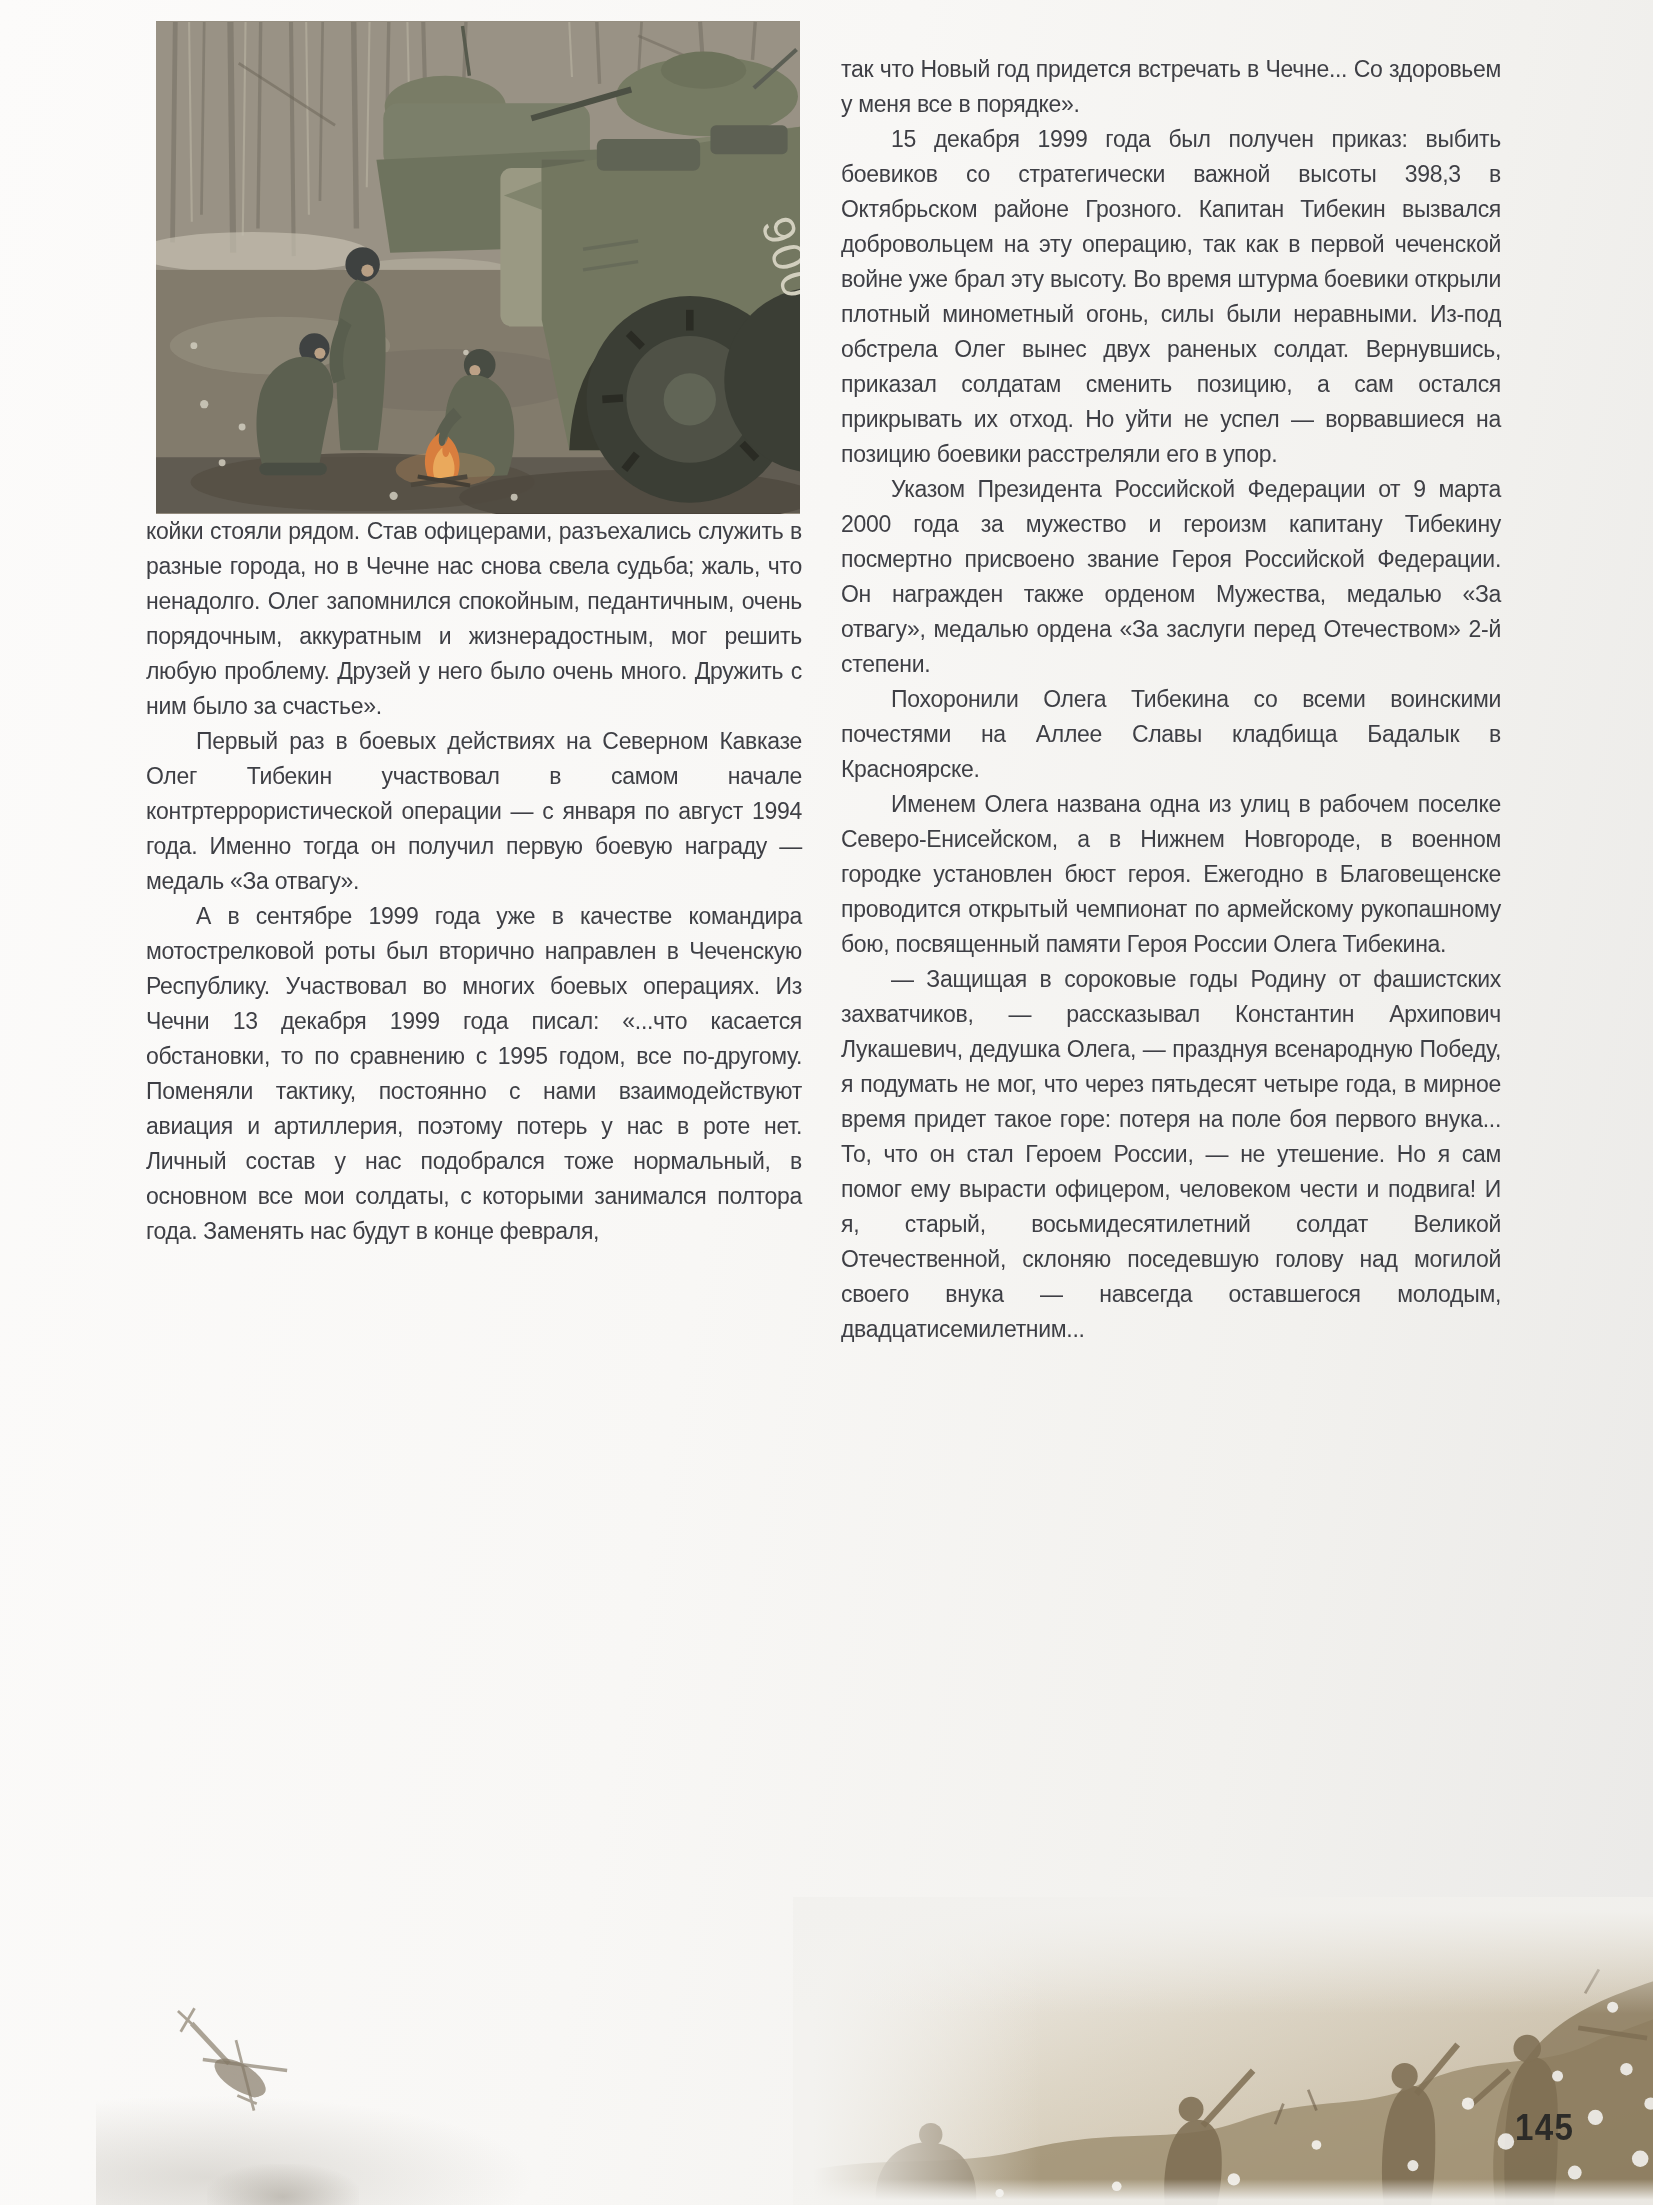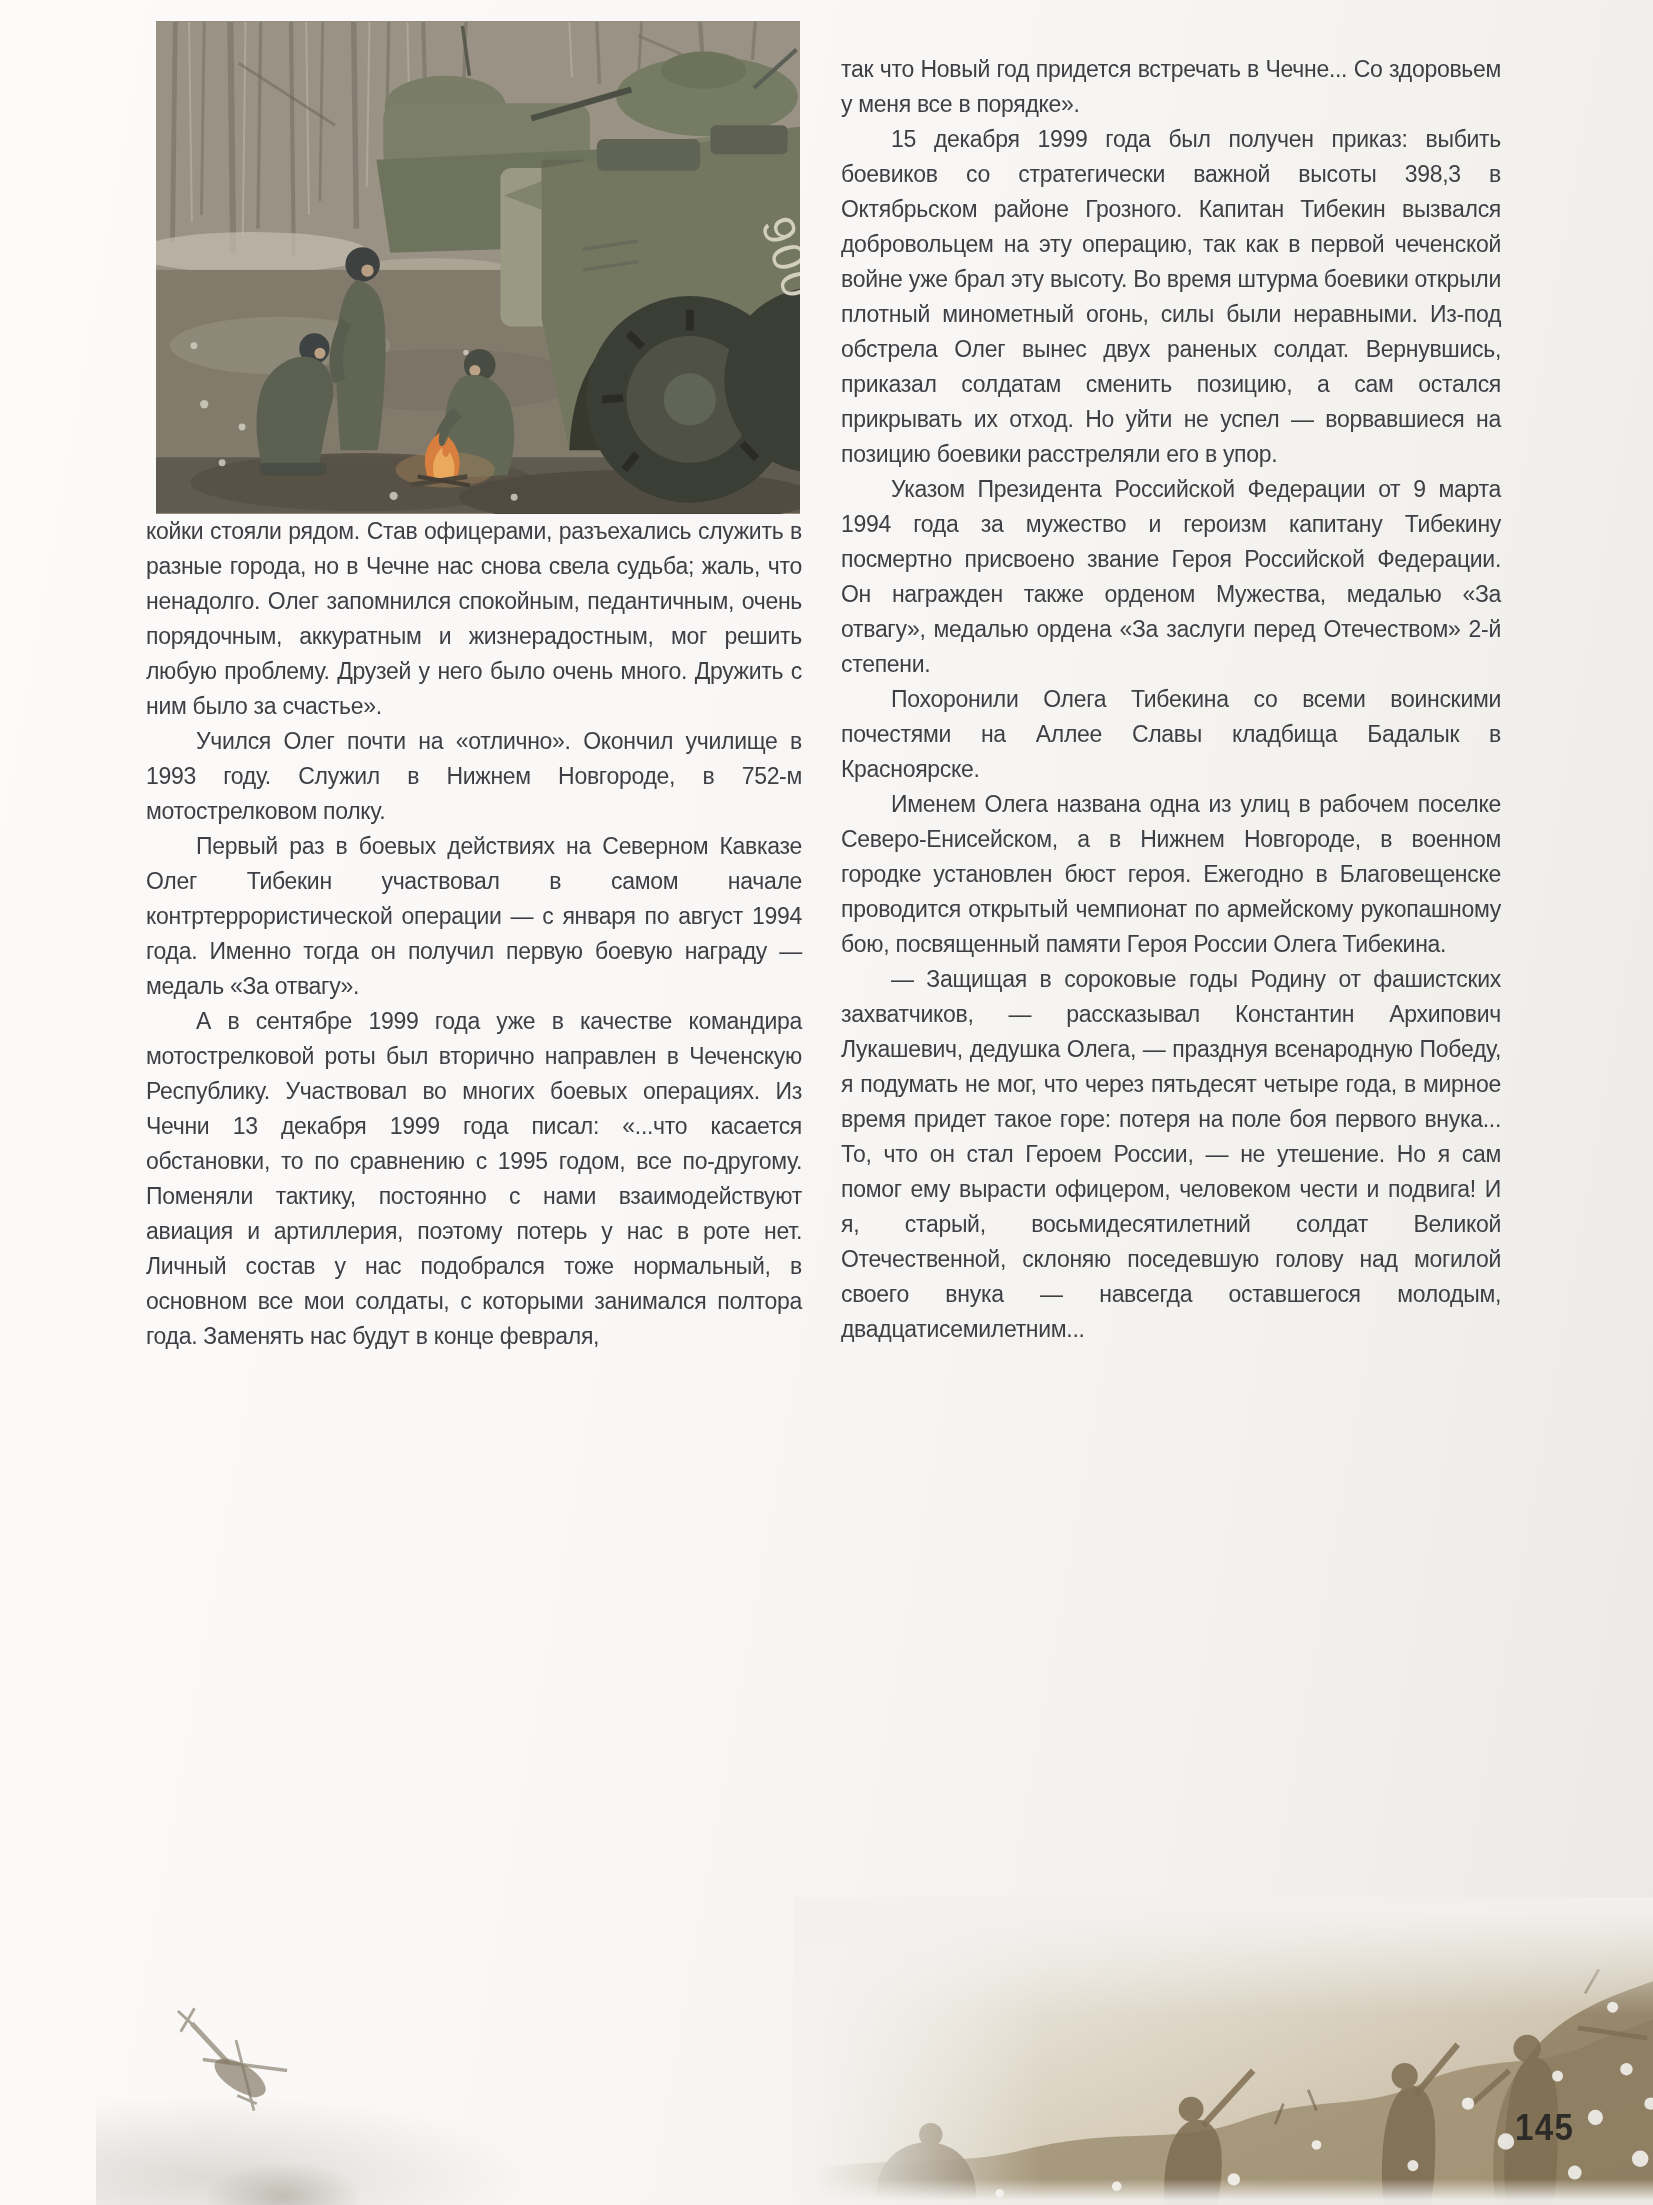--- a/index.html
+++ b/index.html
@@ -180,28 +180,27 @@
         <line x1="370" y1="672" x2="452" y2="660" stroke="#3f382e" stroke-width="7"></line>
         <line x1="380" y1="660" x2="456" y2="673" stroke="#362f26" stroke-width="6"></line>
       </g>
 
       <rect width="935" height="713" fill="#b8b2a4" opacity="0.12"></rect>
     </svg>
   </div>
 
   <div class="col col-left">
       <p class="para">койки стояли рядом. Став офицерами, разъехались служить в разные города, но в Чечне нас снова свела судьба; жаль, что ненадолго. Олег запомнился спокойным, педантичным, очень порядочным, аккуратным и жизнерадостным, мог решить любую проблему. Друзей у него было очень много. Дружить с ним было за счастье».</p>
-      <p class="para ind">Учился Олег почти на «отлично». Окончил училище в 1993 году. Служил в Нижнем Новгороде, в 752-м мотострелковом полку.</p>
       <p class="para ind">Первый раз в боевых действиях на Северном Кавказе Олег Тибекин участвовал в самом начале контртеррористической операции — с января по август 1994 года. Именно тогда он получил первую боевую награду — медаль «За отвагу».</p>
       <p class="para ind">А в сентябре 1999 года уже в качестве командира мотострелковой роты был вторично направлен в Чеченскую Республику. Участвовал во многих боевых операциях. Из Чечни 13 декабря 1999 года писал: «...что касается обстановки, то по сравнению с 1995 годом, все по-другому. Поменяли тактику, постоянно с нами взаимодействуют авиация и артиллерия, поэтому потерь у нас в роте нет. Личный состав у нас подобрался тоже нормальный, в основном все мои солдаты, с которыми занимался полтора года. Заменять нас будут в конце февраля,</p>
     </div>
   <div class="col col-right">
       <p class="para">так что Новый год придется встречать в Чечне... Со здоровьем у меня все в порядке».</p>
       <p class="para ind">15 декабря 1999 года был получен приказ: выбить боевиков со стратегически важной высоты 398,3 в Октябрьском районе Грозного. Капитан Тибекин вызвался добровольцем на эту операцию, так как в первой чеченской войне уже брал эту высоту. Во время штурма боевики открыли плотный минометный огонь, силы были неравными. Из-под обстрела Олег вынес двух раненых солдат. Вернувшись, приказал солдатам сменить позицию, а сам остался прикрывать их отход. Но уйти не успел — ворвавшиеся на позицию боевики расстреляли его в упор.</p>
-      <p class="para ind">Указом Президента Российской Федерации от 9 марта 1994 года за мужество и героизм капитану Тибекину посмертно присвоено звание Героя Российской Федерации. Он награжден также орденом Мужества, медалью «За отвагу», медалью ордена «За заслуги перед Отечеством» 2-й степени.</p>
+      <p class="para ind">Указом Президента Российской Федерации от 9 марта 2000 года за мужество и героизм капитану Тибекину посмертно присвоено звание Героя Российской Федерации. Он награжден также орденом Мужества, медалью «За отвагу», медалью ордена «За заслуги перед Отечеством» 2-й степени.</p>
       <p class="para ind">Похоронили Олега Тибекина со всеми воинскими почестями на Аллее Славы кладбища Бадалык в Красноярске.</p>
       <p class="para ind">Именем Олега названа одна из улиц в рабочем поселке Северо-Енисейском, а в Нижнем Новгороде, в военном городке установлен бюст героя. Ежегодно в Благовещенске проводится открытый чемпионат по армейскому рукопашному бою, посвященный памяти Героя России Олега Тибекина.</p>
       <p class="para ind">— Защищая в сороковые годы Родину от фашистских захватчиков, — рассказывал Константин Архипович Лукашевич, дедушка Олега, — празднуя всенародную Победу, я подумать не мог, что через пятьдесят четыре года, в мирное время придет такое горе: потеря на поле боя первого внука... То, что он стал Героем России, — не утешение. Но я сам помог ему вырасти офицером, человеком чести и подвига! И я, старый, восьмидесятилетний солдат Великой Отечественной, склоняю поседевшую голову над могилой своего внука — навсегда оставшегося молодым, двадцатисемилетним...</p>
     </div>
 
   <div class="ground-smudge"></div>
   <div class="ground-smudge2"></div>
 
   <div class="heli">
     <svg viewBox="0 0 175 180" xmlns="http://www.w3.org/2000/svg">

